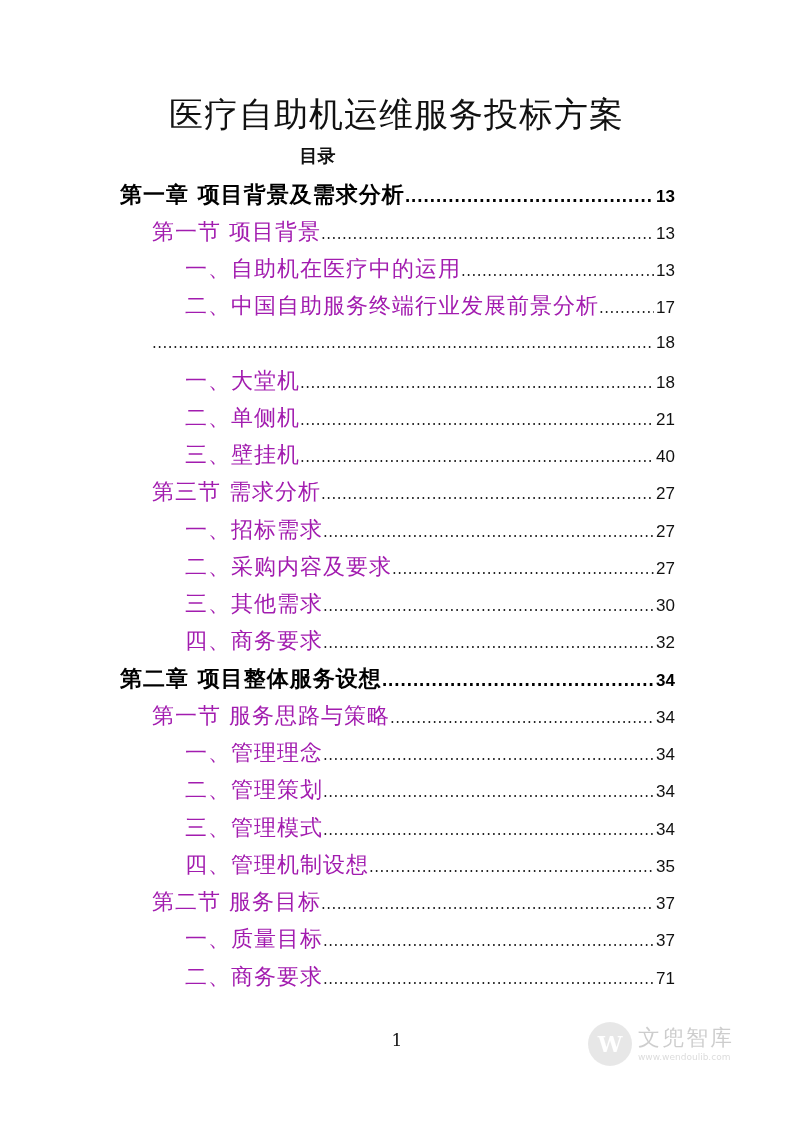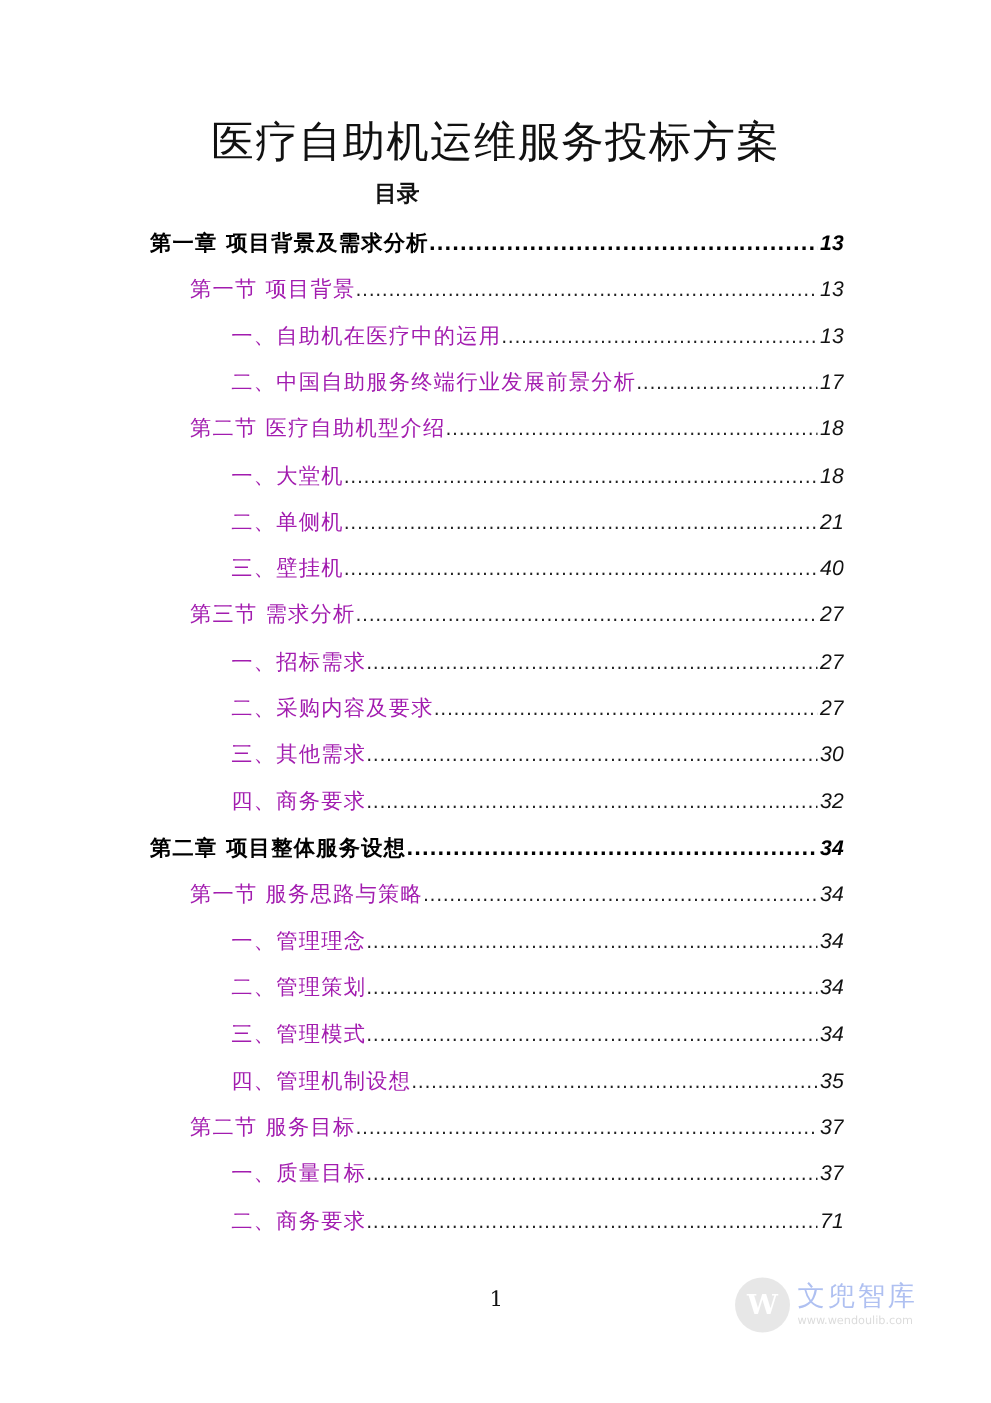--- a/index.html
+++ b/index.html
@@ -1,34 +1,34 @@
 <!DOCTYPE html>
 <html><head>
   <meta charset="utf-8">
   <style>
     html, body { margin: 0; padding: 0; background: #ffffff; }
     body { width: 793px; height: 1122px; position: relative; overflow: hidden; font-family: "DejaVu Sans", sans-serif; color: #111; }
     .title { position: absolute; top: 92px; left: 0; width: 793px; text-align: center; font-family: "DejaVu Serif", serif; font-size: 34px; line-height: 44px; letter-spacing: 1px; color: #111; }
     .toc-heading { position: absolute; top: 143px; left: 0; width: 635px; text-align: center; font-size: 18px; font-weight: bold; line-height: 26px; }
     .toc { position: absolute; top: 176px; left: 0; width: 793px; }
     .entry { position: absolute; display: flex; align-items: baseline; height: 30px; line-height: 30px; white-space: nowrap; overflow: hidden; }
-    .entry .label { flex: 0 0 auto; font-size: 17px; letter-spacing: 1px; }
+    .entry .label { flex: 0 0 auto; font-size: 22px; letter-spacing: 1px; }
     .entry .dots { flex: 1 1 auto; overflow: hidden; font-size: 15px; letter-spacing: 0.5px; color: #222; }
     .entry .dots::after { content: "......................................................................................................................................................................................................."; }
-    .entry .page { flex: 0 0 auto; font-family: "Liberation Sans", sans-serif; font-size: 17px; padding-left: 2px; font-style: italic; }
+    .entry .page { flex: 0 0 auto; font-family: "Liberation Sans", sans-serif; font-size: 17px; padding-left: 2px; }
     .level-1 { left: 120px; width: 555px; }
     .level-1 .label, .level-1 .page, .level-1 .dots { font-weight: bold; color: #000; }
     .level-2 { left: 152px; width: 523px; }
     .level-3 { left: 185px; width: 490px; }
     .level-2 .label, .level-3 .label { color: #a21caf; }
     .page-number { position: absolute; top: 1030px; left: 387px; width: 20px; text-align: center; font-family: "DejaVu Serif", serif; font-size: 17px; }
     .watermark { position: absolute; top: 1022px; left: 588px; display: flex; align-items: center; opacity: 0.35; }
     .watermark .logo { width: 44px; height: 44px; border-radius: 50%; background: #bdbdbd; display: flex; align-items: center; justify-content: center; color: #fff; font-weight: bold; font-size: 22px; font-family: "DejaVu Serif", serif; }
     .watermark .text { margin-left: 6px; display: flex; flex-direction: column; }
-    .watermark .name { font-size: 22px; color: #1d4ed8; letter-spacing: 2px; line-height: 26px; }
+    .watermark .name { font-size: 22px; color: #737373; letter-spacing: 2px; line-height: 26px; }
     .watermark .url { font-size: 9px; color: #9a9a9a; line-height: 12px; }
   </style>
 </head>
 <body>
 
 <div class="title">医疗自助机运维服务投标方案</div>
 <div class="toc-heading">目录</div>
 
 <div class="toc">
   <div class="entry level-1" style="top:4px">
@@ -45,21 +45,20 @@
     <span class="label">一、自助机在医疗中的运用</span>
       <span class="dots"></span>
       <span class="page">13</span>
   </div>
   <div class="entry level-3" style="top:115px">
     <span class="label">二、中国自助服务终端行业发展前景分析</span>
       <span class="dots"></span>
       <span class="page">17</span>
   </div>
   <div class="entry level-2" style="top:152px">
-    <span class="label">第二节  医疗自助机型介绍</span>
       <span class="dots"></span>
       <span class="page">18</span>
   </div>
   <div class="entry level-3" style="top:190px">
     <span class="label">一、大堂机</span>
       <span class="dots"></span>
       <span class="page">18</span>
   </div>
   <div class="entry level-3" style="top:227px">
     <span class="label">二、单侧机</span>

